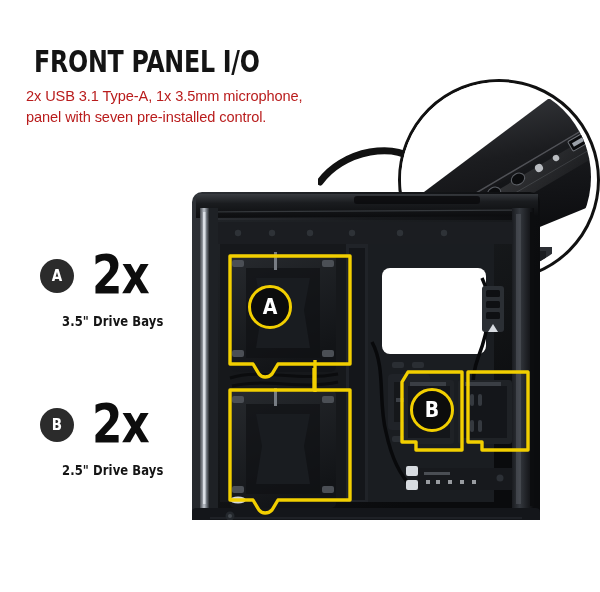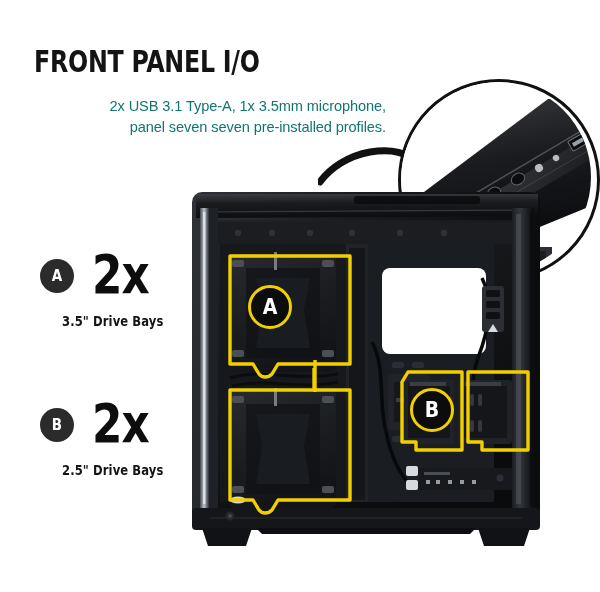--- a/index.html
+++ b/index.html
@@ -3,39 +3,39 @@
 <meta charset="utf-8">
 <style>
   html,body{margin:0;padding:0;}
   body{
     width:600px;height:592px;
     background:#ffffff;
     font-family:"Liberation Sans", sans-serif;
     overflow:hidden;
     position:relative;
   }
-  .stage{position:absolute;left:0;top:0;width:600px;height:592px;overflow:hidden;text-align:right;}
+  .stage{position:absolute;left:0;top:0;width:600px;height:520px;overflow:hidden;}
 
   
   .headline{
     position:absolute;left:34px;top:44px;
     font-family:"DejaVu Sans Condensed","Liberation Sans",sans-serif;
     font-weight:bold;
     font-size:30px;
     letter-spacing:-0.3px;
     color:#141414;
     transform:scaleX(0.88);
     transform-origin:left top;
     white-space:nowrap;
   }
   .bodycopy{
-    position:absolute;left:26px;top:96px;width:360px;
+    position:absolute;left:26px;top:86px;width:360px;
     font-size:14.6px;
     line-height:20.5px;
-    color:#0f766e;
+    color:#b91c1c;
     letter-spacing:-0.1px;
   }
 
   
   .spec{position:absolute;}
   .spec .badge{
     position:absolute;left:0;top:0;
     width:34px;height:34px;border-radius:50%;
     background:#2b2b2b;
     color:#ffffff;
@@ -93,21 +93,21 @@
 </style>
 </head>
 <body>
 
 <div class="stage">
 
   <div class="headline">FRONT PANEL I/O</div>
 
   <div class="bodycopy">
     <div>2x USB 3.1 Type-A, 1x 3.5mm microphone,</div>
-    <div>panel seven seven pre-installed profiles.</div>
+    <div>panel with seven pre-installed control.</div>
   </div>
 
   <div class="spec" style="left:40px;top:259px;">
     <div class="badge">A</div>
     <div class="qty">2x</div>
     <div class="caption">3.5" Drive Bays</div>
   </div>
 
   <div class="spec" style="left:40px;top:408px;">
     <div class="badge">B</div>

